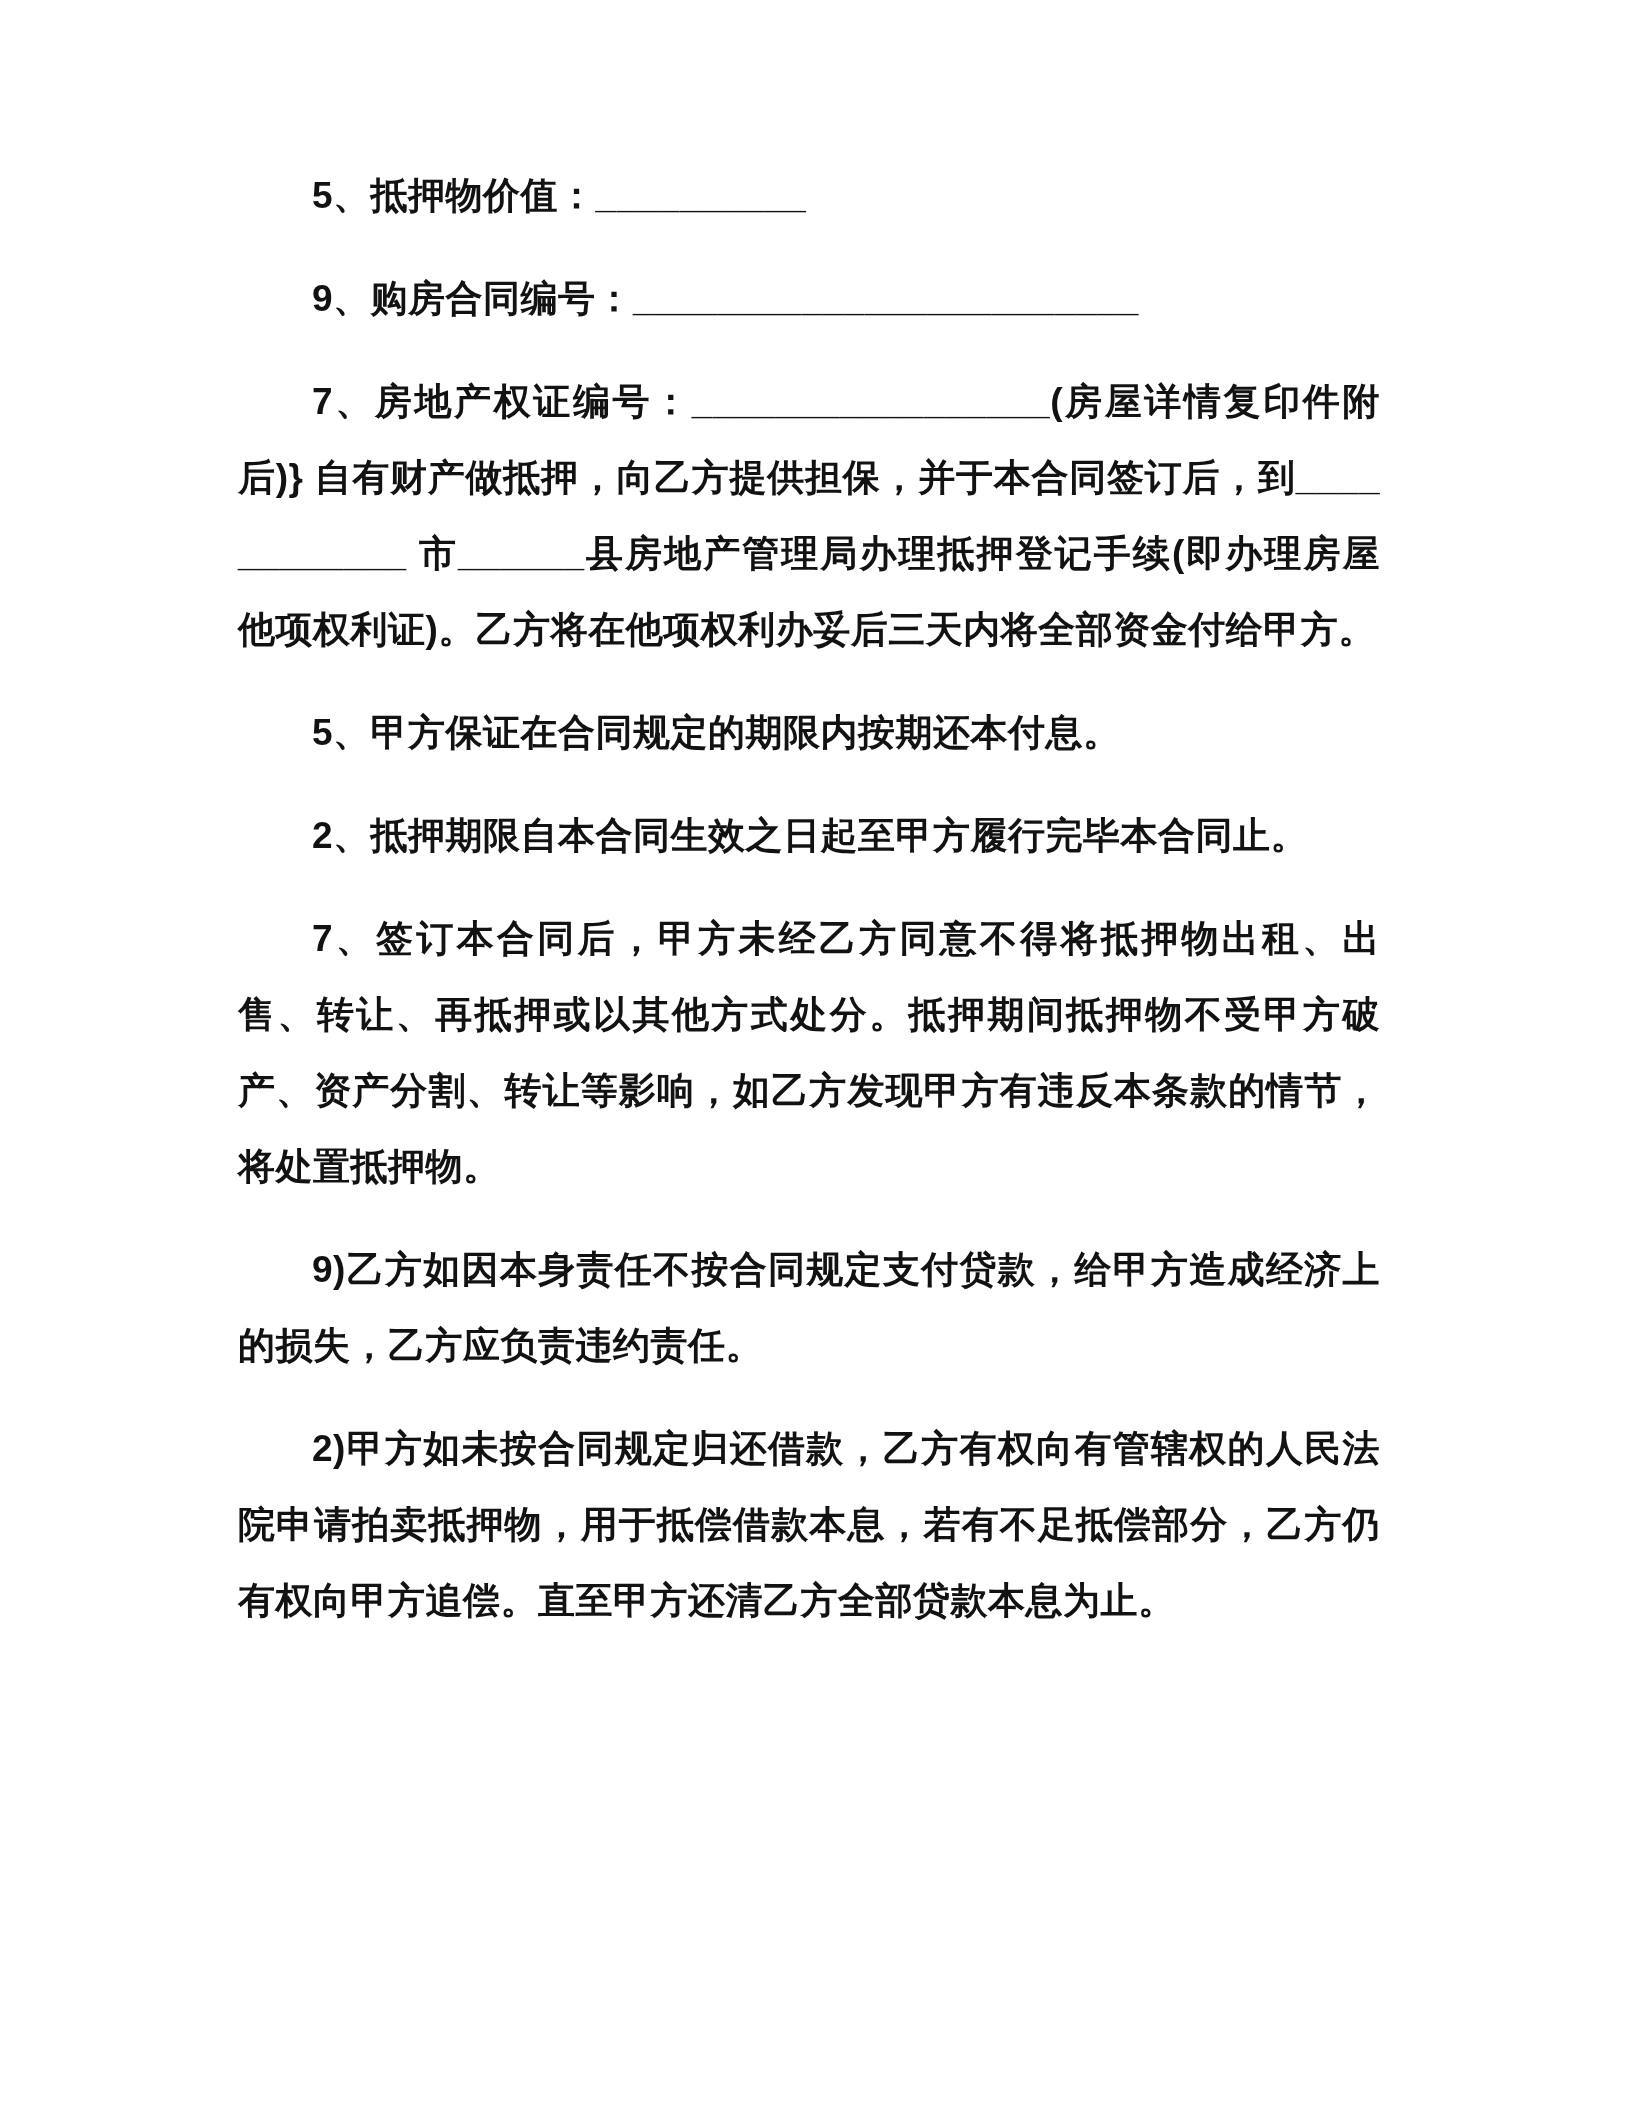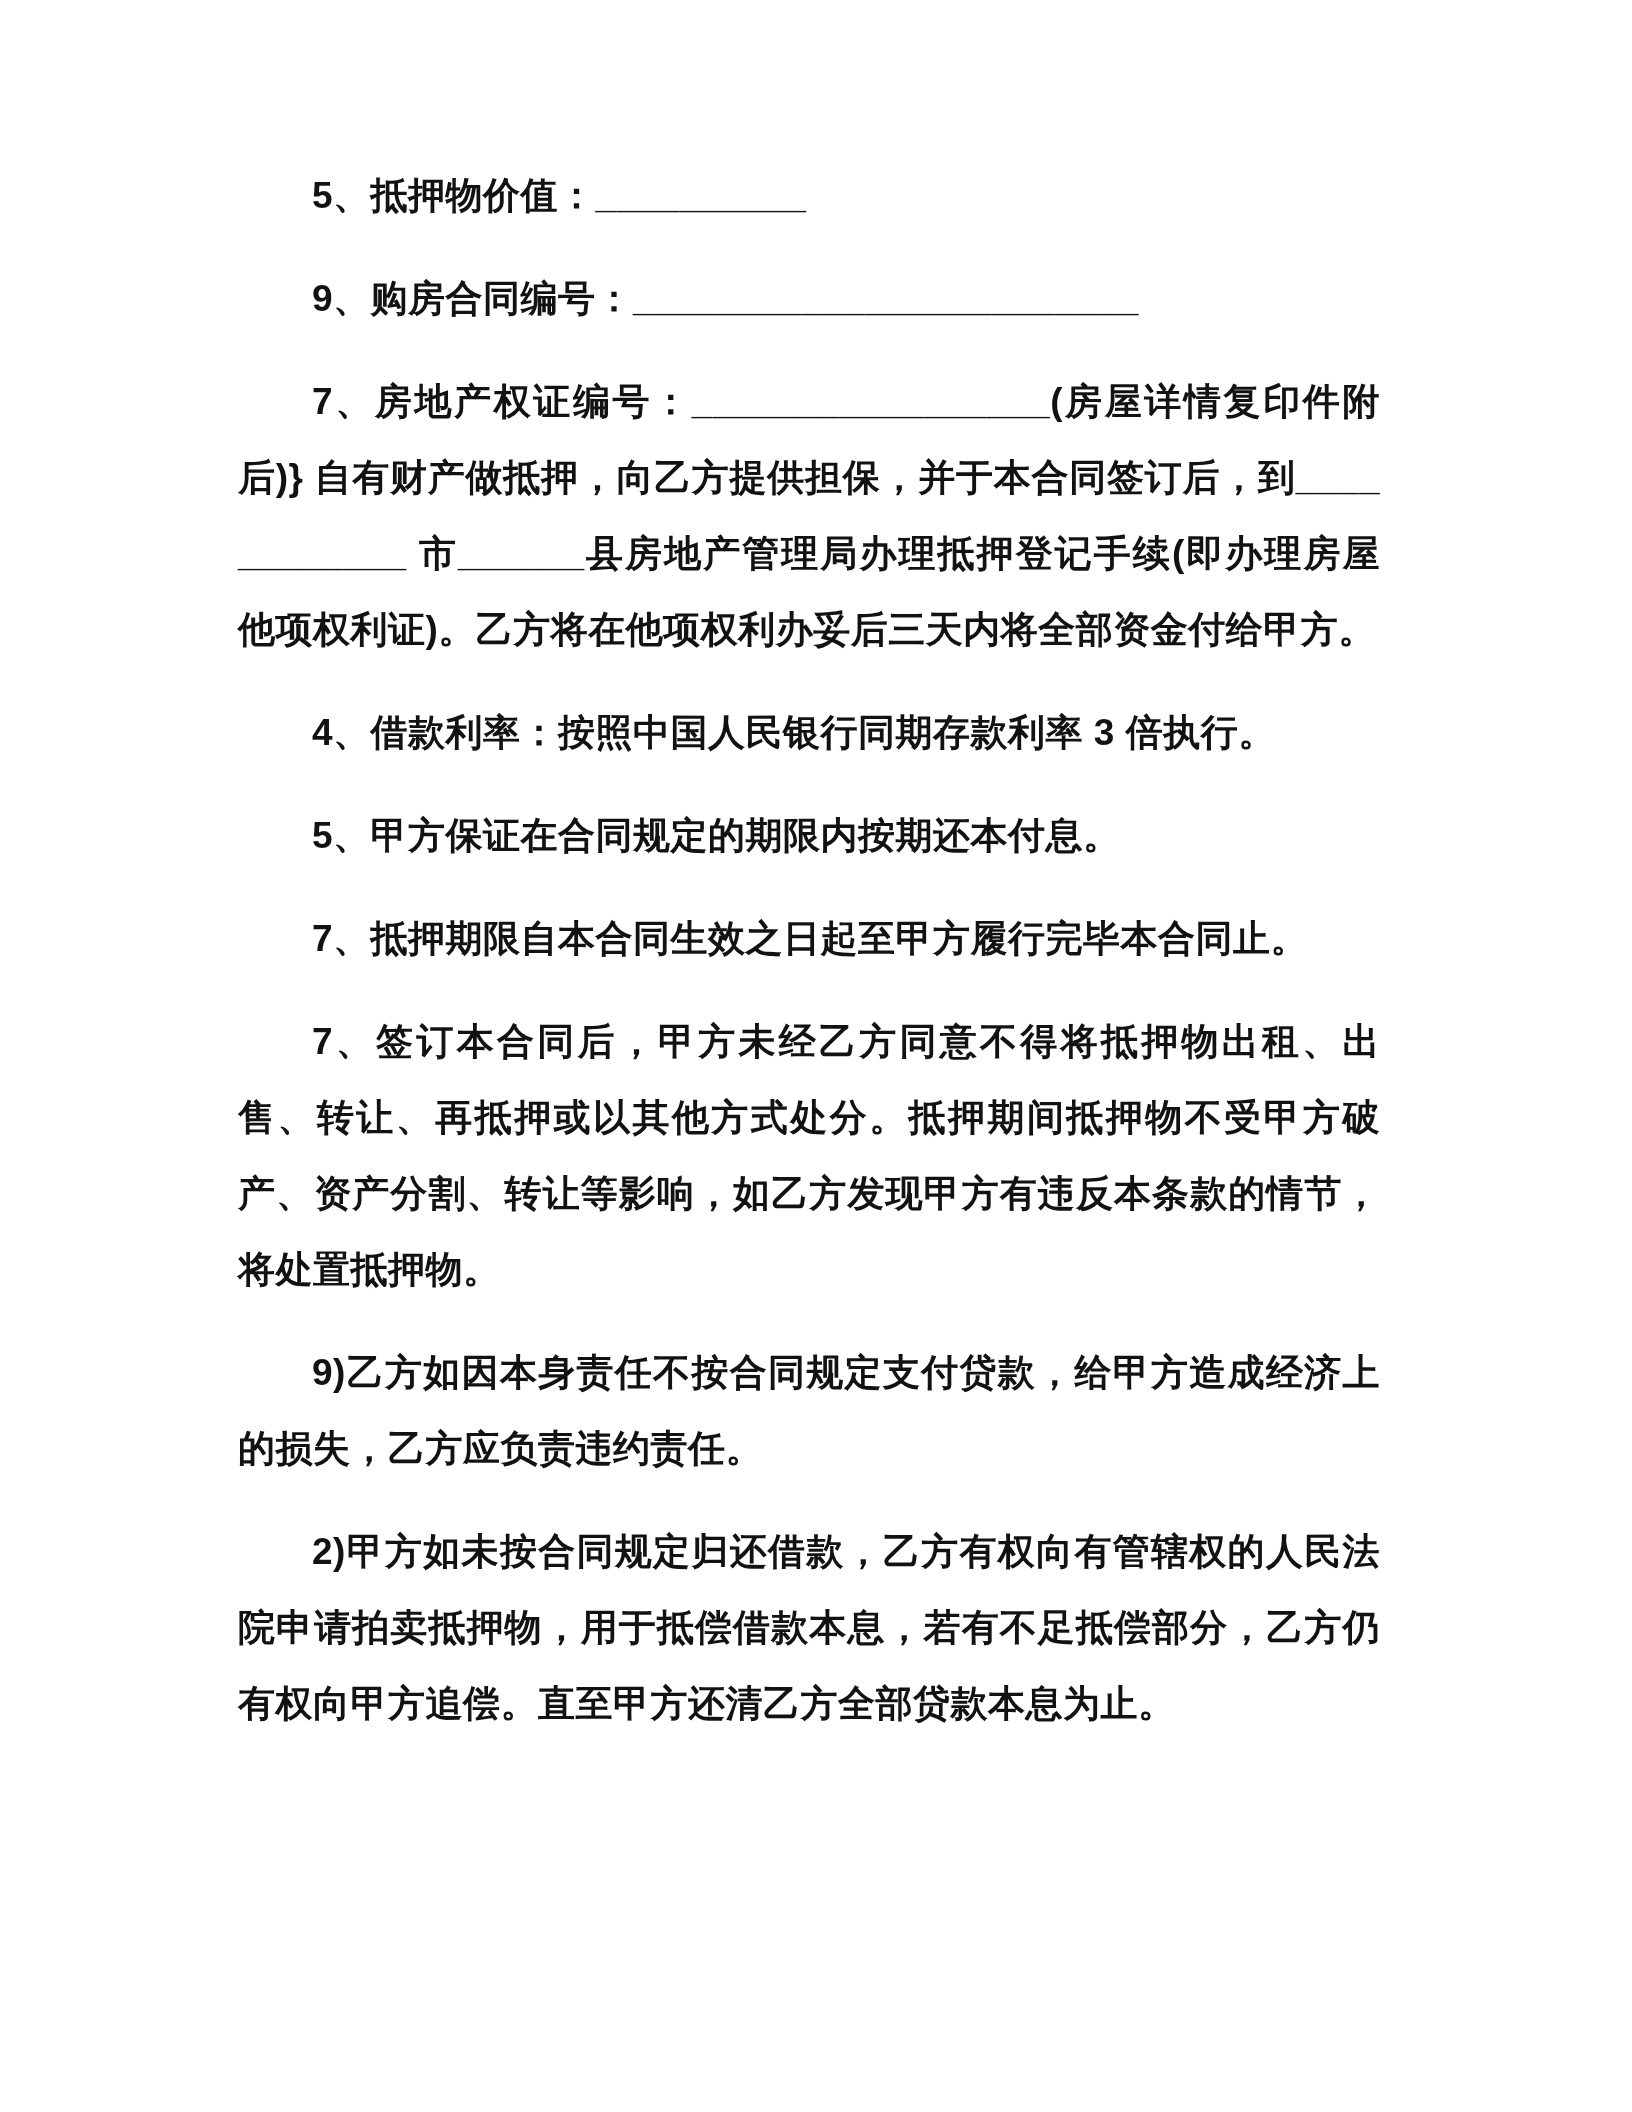--- a/index.html
+++ b/index.html
@@ -32,19 +32,18 @@
     word-break: break-all;
   }
 </style>
 </head>
 <body>
 
 <div class="page">
   <p class="para">5、抵押物价值：__________</p>
   <p class="para">9、购房合同编号：________________________</p>
   <p class="para">7、房地产权证编号：_________________(房屋详情复印件附后)}  自有财产做抵押，向乙方提供担保，并于本合同签订后，到____________ 市______县房地产管理局办理抵押登记手续(即办理房屋他项权利证)。乙方将在他项权利办妥后三天内将全部资金付给甲方。</p>
-  <p class="para">4、借款利率：按照中国人民银行同期存款利率 3 倍执行。</p>
   <p class="para">5、甲方保证在合同规定的期限内按期还本付息。</p>
-  <p class="para">7、抵押期限自本合同生效之日起至甲方履行完毕本合同止。</p>
+  <p class="para">2、抵押期限自本合同生效之日起至甲方履行完毕本合同止。</p>
   <p class="para">7、签订本合同后，甲方未经乙方同意不得将抵押物出租、出售、转让、再抵押或以其他方式处分。抵押期间抵押物不受甲方破产、资产分割、转让等影响，如乙方发现甲方有违反本条款的情节，将处置抵押物。</p>
   <p class="para">9)乙方如因本身责任不按合同规定支付贷款，给甲方造成经济上的损失，乙方应负责违约责任。</p>
   <p class="para">2)甲方如未按合同规定归还借款，乙方有权向有管辖权的人民法院申请拍卖抵押物，用于抵偿借款本息，若有不足抵偿部分，乙方仍有权向甲方追偿。直至甲方还清乙方全部贷款本息为止。</p>
 </div>
 
 </body></html>

